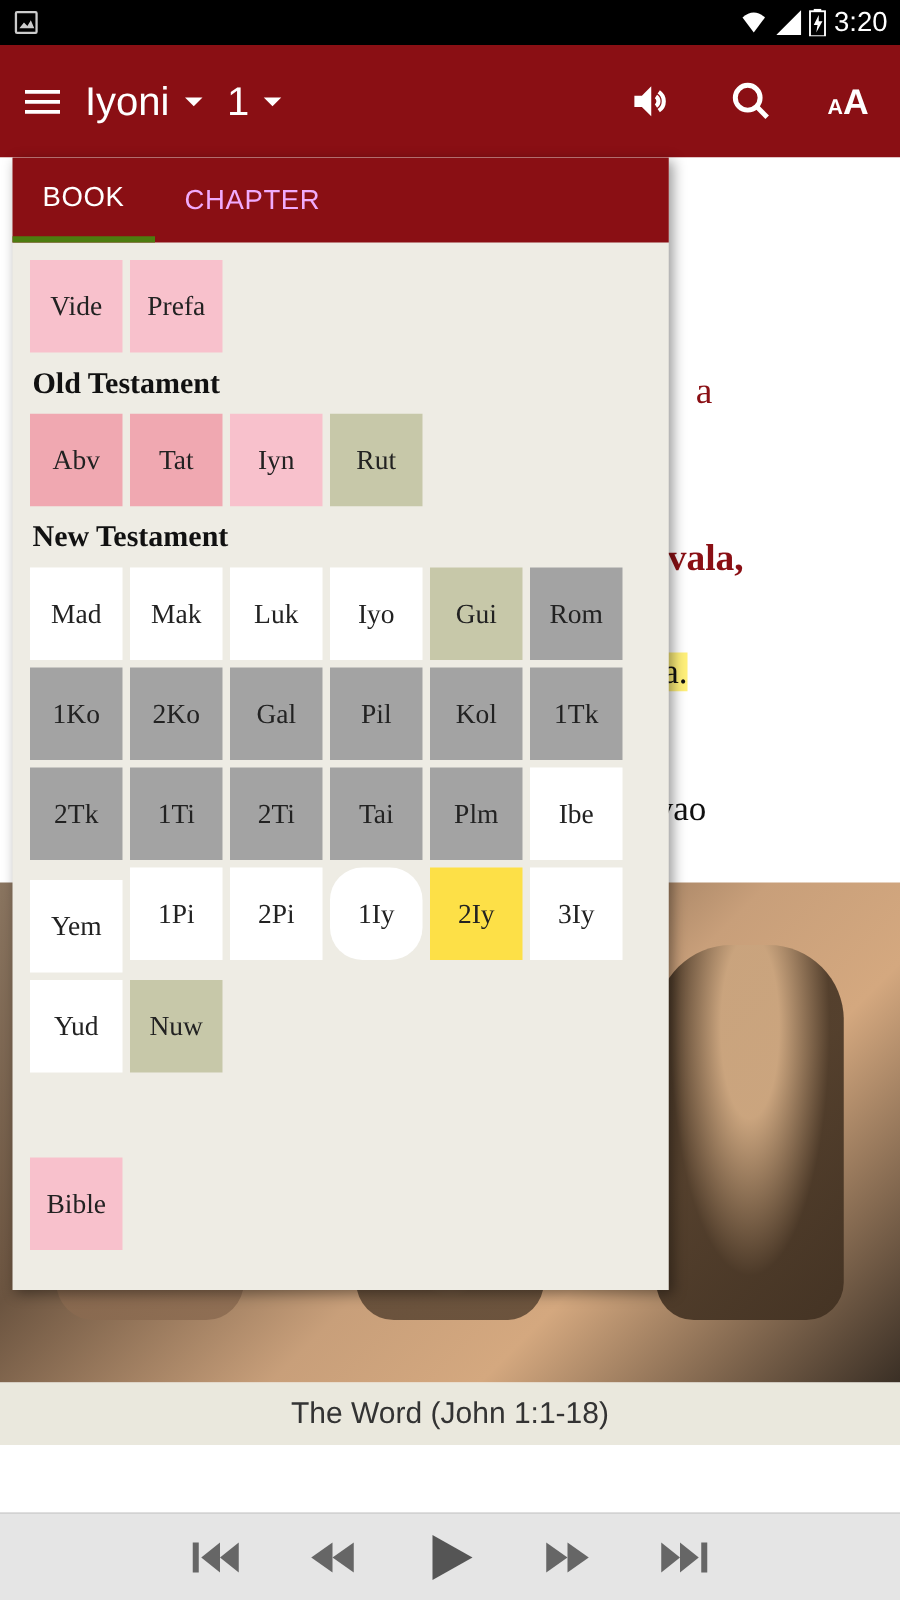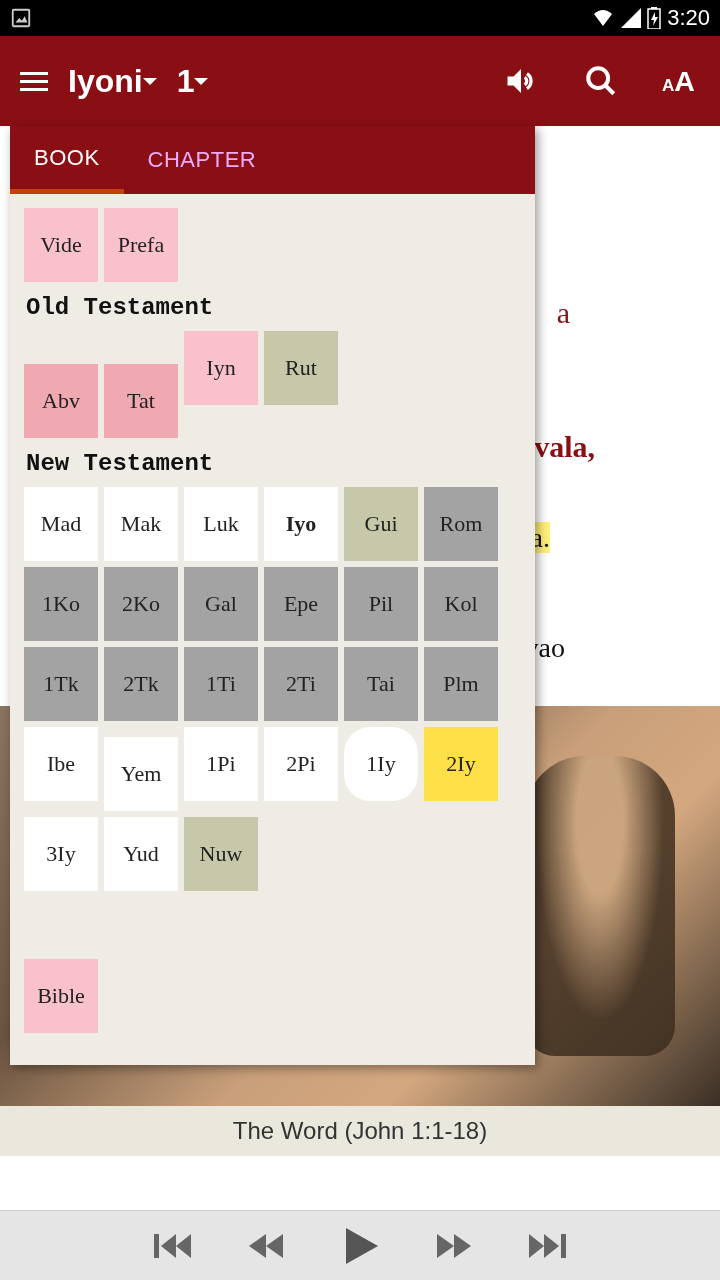--- a/index.html
+++ b/index.html
@@ -24,24 +24,25 @@
     color: #fff;
     display: flex;
     align-items: center;
     padding: 0 20px;
     gap: 20px;
   }
   .hamburger { display: flex; flex-direction: column; gap: 5px; }
   .hamburger span { width: 28px; height: 3px; background: #fff; }
   .app-title {
     font-size: 32px;
-    font-weight: bold;
+    font-weight: normal;
     font-family: Arial, sans-serif;
     display: flex;
     align-items: center;
+    gap: 12px;
   }
   .dropdown-arrow {
     width: 0; height: 0;
     border-left: 7px solid transparent;
     border-right: 7px solid transparent;
     border-top: 7px solid #fff;
   }
   .app-bar-spacer { flex: 1; }
   .app-bar-icon { width: 38px; height: 38px; display: flex; align-items: center; justify-content: center; margin-left: 22px; }
   
@@ -111,28 +112,28 @@
     padding: 0 24px;
     display: flex;
     align-items: center;
     color: #f0abfc;
     font-size: 22px;
     font-family: Arial, sans-serif;
     letter-spacing: 0.5px;
   }
   .popup-tab.active {
     color: #fff;
-    border-bottom: 5px solid #c2410c;
+    border-bottom: 5px solid #4d7c0f;
   }
   
   .popup-body { padding: 14px; }
   .section-head {
     font-size: 24px;
     font-weight: bold;
-    font-family: Liberation Mono, monospace;
+    font-family: Liberation Serif, serif;
     color: #111;
     margin: 12px 0 10px 2px;
   }
   .grid {
     display: flex;
     flex-wrap: wrap;
     gap: 6px;
     margin-bottom: 8px;
   }
   .cell {
@@ -140,21 +141,21 @@
     height: 74px;
     display: flex;
     align-items: center;
     justify-content: center;
     font-size: 22px;
     font-family: Georgia, serif;
     color: #222;
     background: #fff;
   }
   .cell.pink { background: #f8c1cc; }
-  .cell.pinkdark { background: #f0a8b1; margin-top: 33px; }
+  .cell.pinkdark { background: #f0a8b1; }
   .cell.olive { background: #c7c8a9; }
   .cell.olivelight { background: #a3a3a3; }
   
   .bottom-links { padding: 60px 0 10px 0; }
   
   .player-bar {
     position: absolute;
     bottom: 0; left: 0; right: 0;
     height: 70px;
     background: #e5e5e5;
@@ -265,27 +266,26 @@
           <div class="cell pinkdark">Abv</div>
           <div class="cell pinkdark">Tat</div>
           <div class="cell pink">Iyn</div>
           <div class="cell olive">Rut</div>
         </div>
       <div class="section-head">New Testament</div>
       <div class="grid" id="grid-nt">
           <div class="cell " style="background: rgb(255, 255, 255);">Mad</div>
           <div class="cell " style="background: rgb(255, 255, 255);">Mak</div>
           <div class="cell " style="background: rgb(255, 255, 255);">Luk</div>
-          <div class="cell " style="background: rgb(255, 255, 255); font-weight: bold;">Iyo</div>
+          <div class="cell " style="background: rgb(255, 255, 255);">Iyo</div>
           <div class="cell olive">Gui</div>
           <div class="cell olivelight">Rom</div>
           <div class="cell olivelight">1Ko</div>
           <div class="cell olivelight">2Ko</div>
           <div class="cell olivelight">Gal</div>
-          <div class="cell olivelight">Epe</div>
           <div class="cell olivelight">Pil</div>
           <div class="cell olivelight">Kol</div>
           <div class="cell olivelight">1Tk</div>
           <div class="cell olivelight">2Tk</div>
           <div class="cell olivelight">1Ti</div>
           <div class="cell olivelight">2Ti</div>
           <div class="cell olivelight">Tai</div>
           <div class="cell olivelight">Plm</div>
           <div class="cell " style="background: rgb(255, 255, 255);">Ibe</div>
           <div class="cell " style="background: rgb(255, 255, 255); margin-top: 10px;">Yem</div>

